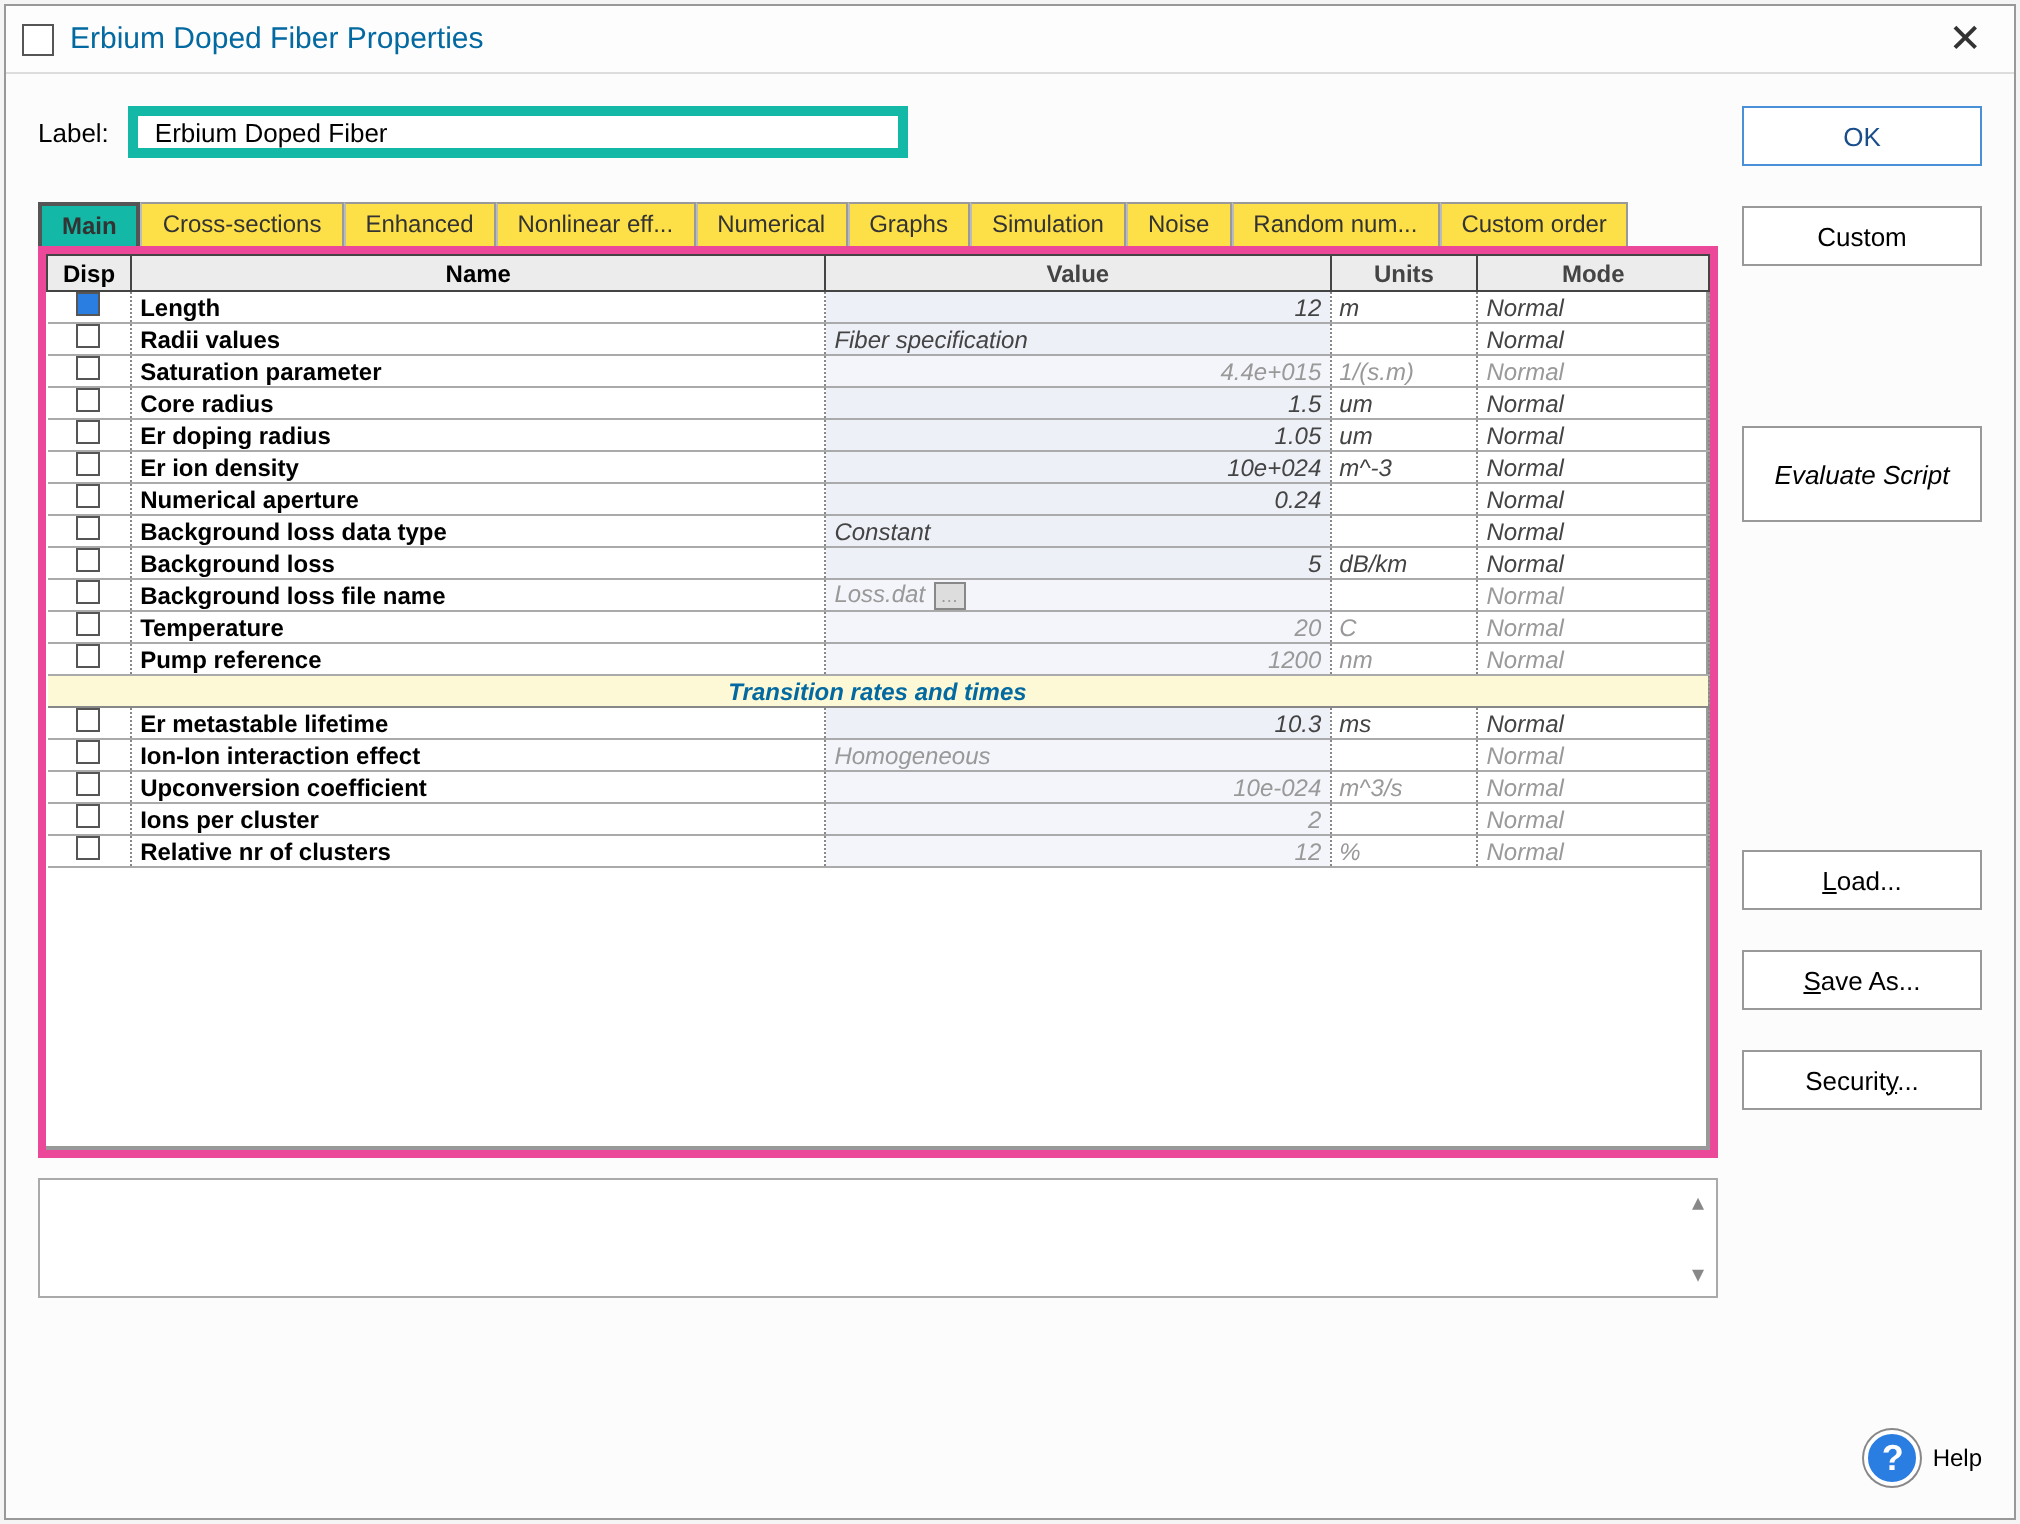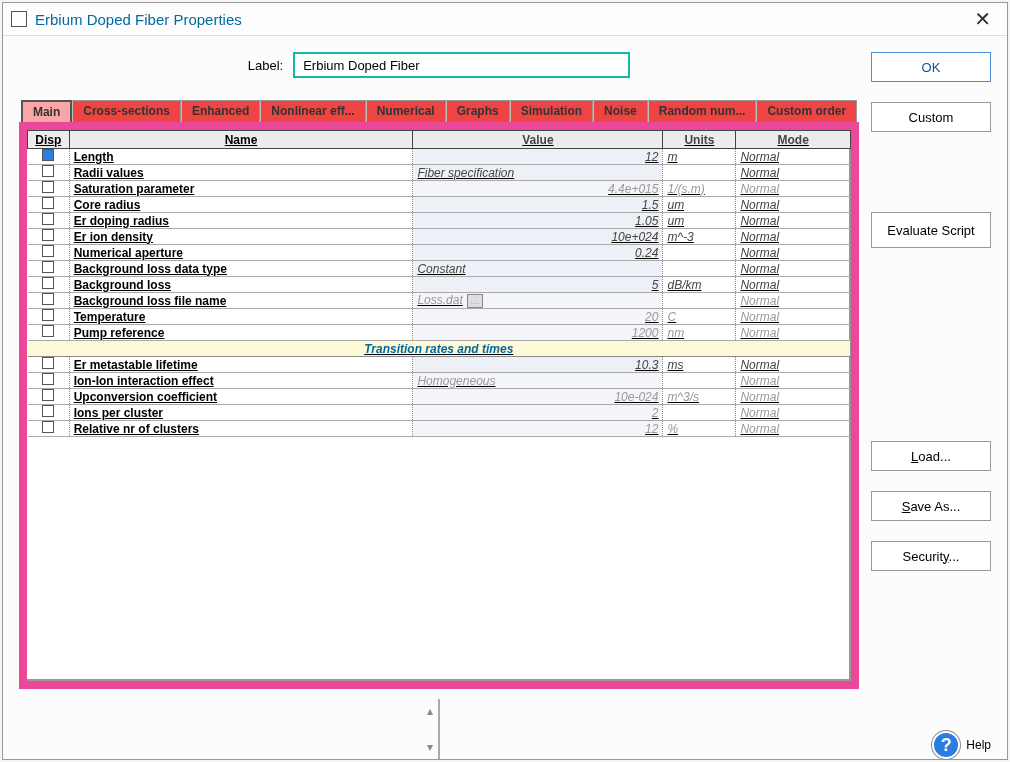--- a/index.html
+++ b/index.html
@@ -10,39 +10,37 @@
       display: flex; flex-direction: column;
     }
     .titlebar {
       height: 34px; display: flex; align-items: center; padding: 0 8px;
       border-bottom: 1px solid #ddd; background: #fdfdfd;
     }
     .app-icon { width: 16px; height: 16px; border: 1px solid #555; background: #fff; margin-right: 8px; display:inline-block; }
     .title { font-size: 15px; color: #0369a1; flex: 1; }
     .close-x { font-size: 20px; cursor: pointer; padding: 4px 8px; color: #333; }
     .body { flex: 1; display: flex; padding: 16px; gap: 12px; }
-    .left { flex: 1; display: flex; flex-direction: column; align-items: center; }
+    .left { flex: 1; display: flex; flex-direction: column; }
     .label-row { display: flex; align-items: center; gap: 10px; margin-bottom: 18px; }
     .label-row label { font-size: 13px; }
     .label-input {
-      width: 337px; height: 26px; border: 2px solid #14b8a6; padding: 2px 8px; font-size: 13px;
+      width: 390px; height: 26px; border: 5px solid #14b8a6; padding: 2px 8px; font-size: 13px;
     }
     .tabs { display: flex; border-bottom: none; margin-top: 4px; }
     .tab {
       padding: 3px 10px; font-size: 12px; border: 1px solid #999; border-bottom: none;
-      background: #ef4444; margin-right: 0; cursor: pointer; position: relative;
+      background: #fde047; margin-right: 0; cursor: pointer; position: relative;
       color: #333;
-      font-weight: bold;
-    }
-    .tab.active { background: #fca5a5; font-weight: bold; border: 2px solid #555; border-bottom: none; }
+    }
+    .tab.active { background: #14b8a6; font-weight: bold; border: 2px solid #555; border-bottom: none; }
     .tab + .tab { border-left: 1px solid #bbb; }
     .grid-wrap {
-      border: 8px solid #ec4899; height: 567px; overflow: hidden; background: #fff;
+      border: 4px solid #ec4899; height: 456px; overflow: hidden; background: #fff;
       box-shadow: inset -2px -2px 0 #999;
-      text-decoration: underline;
     }
     table.grid { width: 100%; border-collapse: collapse; table-layout: fixed; }
     .grid th {
       background: #ececec; border: 1px solid #444; font-weight: bold; font-size: 12px;
       padding: 1px 4px; text-align: center; height: 18px;
     }
     .grid td {
       border-right: 1px dotted #888; border-bottom: 1px solid #aaa;
       padding: 0 4px; height: 16px; font-size: 12px; vertical-align: middle;
       overflow: hidden; white-space: nowrap;
@@ -73,21 +71,21 @@
     }
     .scroll-arrow { position:absolute; right:2px; width:14px; height:14px; color:#888; font-size:12px; text-align:center; cursor:pointer; }
     .scroll-up { top: 4px; }
     .scroll-down { bottom: 4px; }
     .right { width: 120px; display: flex; flex-direction: column; gap: 20px; }
     .btn {
       height: 30px; border: 1px solid #999; background: #fff; cursor: pointer;
       font-size: 13px; display: flex; align-items: center; justify-content: center;
     }
     .btn.primary { border: 1px solid #4a90d9; color: #1a4e8a; }
-    .btn.tall { height: 36px; }
+    .btn.tall { height: 48px; font-style: italic; }
     .spacer { flex: 1; }
     .help-row { display:flex; align-items:center; justify-content:flex-end; gap:6px; margin-top:auto; }
     .help-icon {
       width:28px; height:28px; border-radius:50%; background:#2a7de1; color:#fff;
       display:flex; align-items:center; justify-content:center; font-weight:bold; font-size:18px;
       border: 2px solid #fff; box-shadow: 0 0 0 1px #888;
     }
     u.accel { text-decoration: underline; }
   </style>
 </head>

